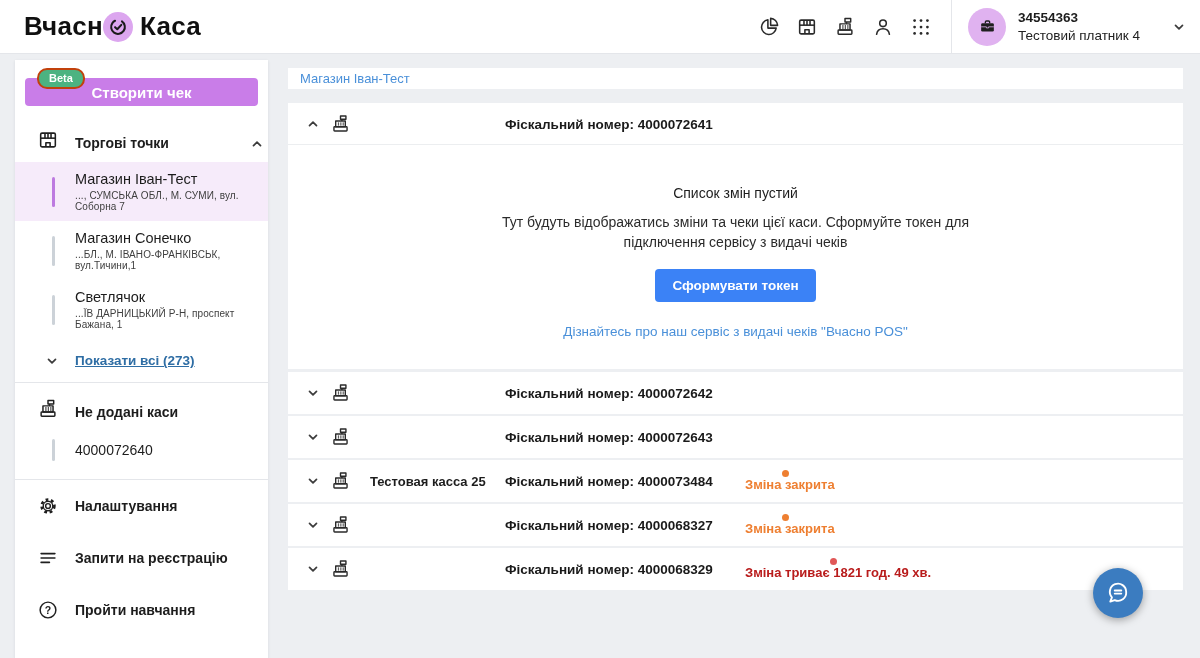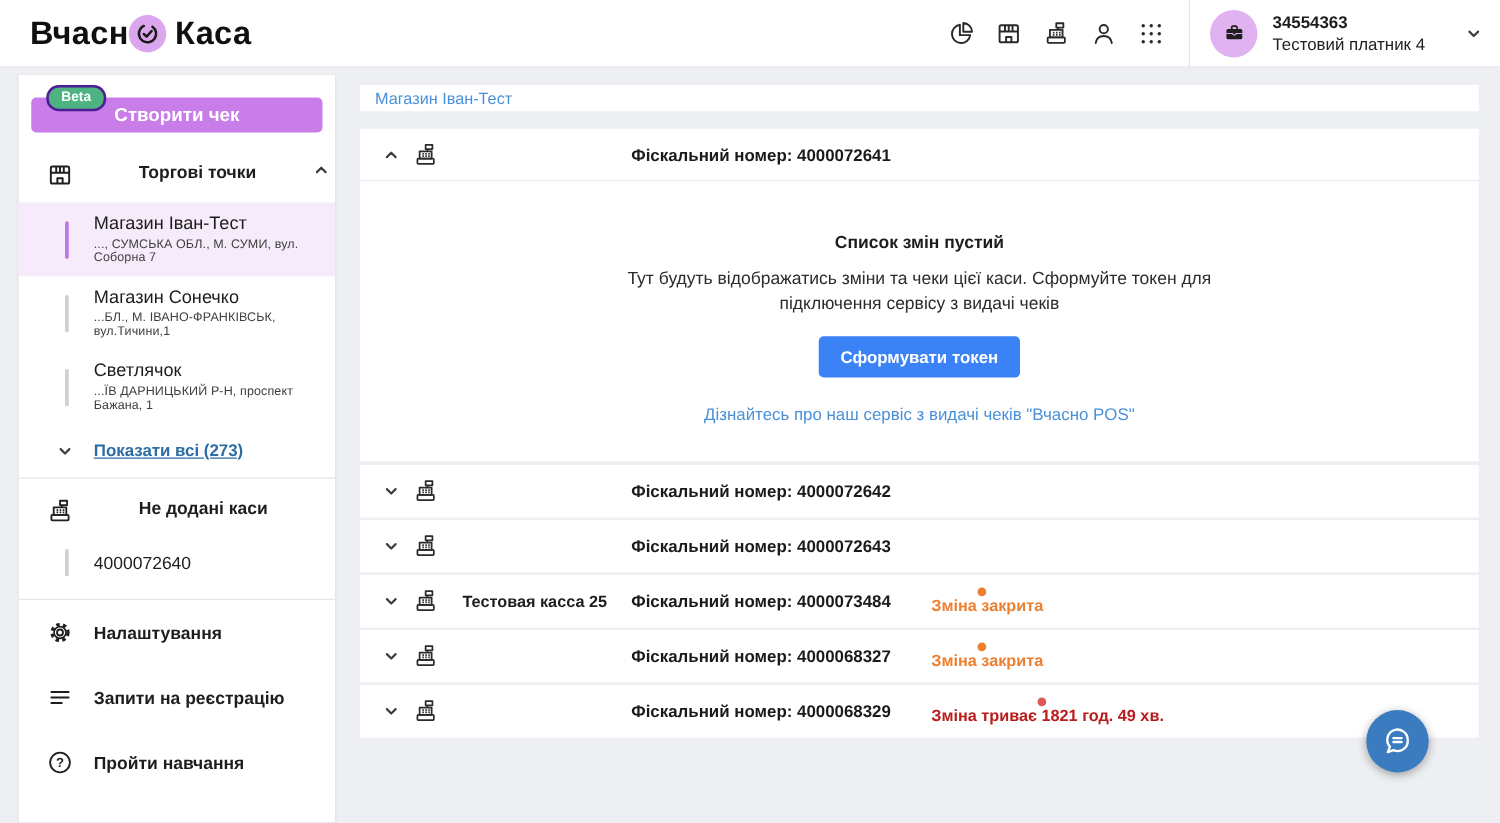--- a/index.html
+++ b/index.html
@@ -43,23 +43,23 @@
   }
   .create-wrap { position:relative; margin:18px 10px 8px; }
   .create-btn {
     width:100%; height:28px; border:none; border-radius:4px;
     background:#c97de8; color:#fff; font-family:inherit;
     font-size:15px; font-weight:700; cursor:pointer;
   }
   .beta-badge {
     position:absolute; top:-10px; left:12px;
     background:#4cb381; color:#fff; font-size:11px; font-weight:700;
-    padding:2px 10px 3px; border-radius:10px; border:2px solid #4c1d95;
-  }
-  .side-section { display:flex; align-items:flex-start; padding:15px 4px 11px 22px; cursor:pointer;gap:36px; }
+    padding:2px 10px 3px; border-radius:10px; border:2px solid #c2410c;
+  }
+  .side-section { display:flex; align-items:flex-end; padding:15px 4px 11px 22px; cursor:pointer; }
   .side-section .sicon { width:22px; height:22px; margin-right:16px; flex:0 0 auto; }
   .side-section .slabel { font-size:14px; font-weight:700; }
   .side-section .chev { margin-left:auto; }
   .tp-item { position:relative; padding:9px 8px 9px 60px; cursor:pointer; }
   .tp-item .bar { position:absolute; left:37px; top:50%; transform:translateY(-50%); width:3px; height:30px; background:#ccd2d8; border-radius:2px; }
   .tp-item.active { background:#f6ebfa; }
   .tp-item.active .bar { background:#bd7ae0; }
   .tp-name { font-size:14.5px; color:#1c1c1c; margin-bottom:3px; }
   .tp-addr { font-size:10px; color:#3e3e3e; letter-spacing:.1px; }
   .showall { display:flex; align-items:center; padding:14px 8px 14px 30px; cursor:pointer; }
@@ -85,21 +85,21 @@
   .row-name { position:absolute; left:82px; top:50%; transform:translateY(-50%); width:130px; font-size:13px; font-weight:700; white-space:nowrap; }
   .row-fiscal { position:absolute; left:217px; top:50%; transform:translateY(-50%); font-size:13.5px; font-weight:700; color:#1a1a1a; white-space:nowrap; }
   .row-status { position:absolute; left:457px; top:50%; transform:translateY(-50%); display:flex; align-items:center; font-size:13px; font-weight:700;flex-direction:column; }
   .row-status .dot { width:7px; height:7px; border-radius:50%; margin-right:9px; }
   .row-status.warning { color:#ee7f31; } .row-status.warning .dot { background:#ee7f31; }
   .row-status.danger  { color:#b91c1c; } .row-status.danger  .dot { background:#e15858; }
 
   .card-expanded { margin-bottom:3px; }
   .card-expanded .kasa-row { border-bottom:1px solid #eceef0; }
   .empty-state { text-align:center; padding:40px 20px 30px; }
-  .empty-title { font-size:14px; font-weight:700; margin-bottom:12px; }
+  .empty-title { font-size:14px; font-weight:400; margin-bottom:12px; }
   .empty-text { font-size:14px; color:#2b2b2b; line-height:1.42; max-width:545px; margin:0 auto 16px; }
   .token-btn {
     border:none; border-radius:4px; background:#3b82f6; color:#fff;
     font-family:inherit; font-size:13.5px; font-weight:700;
     padding:9px 17px; cursor:pointer; margin-bottom:22px;
   }
   .empty-link { display:block; color:#4a90d9; font-size:13.5px; cursor:pointer; }
 
   
   .chat-fab {

